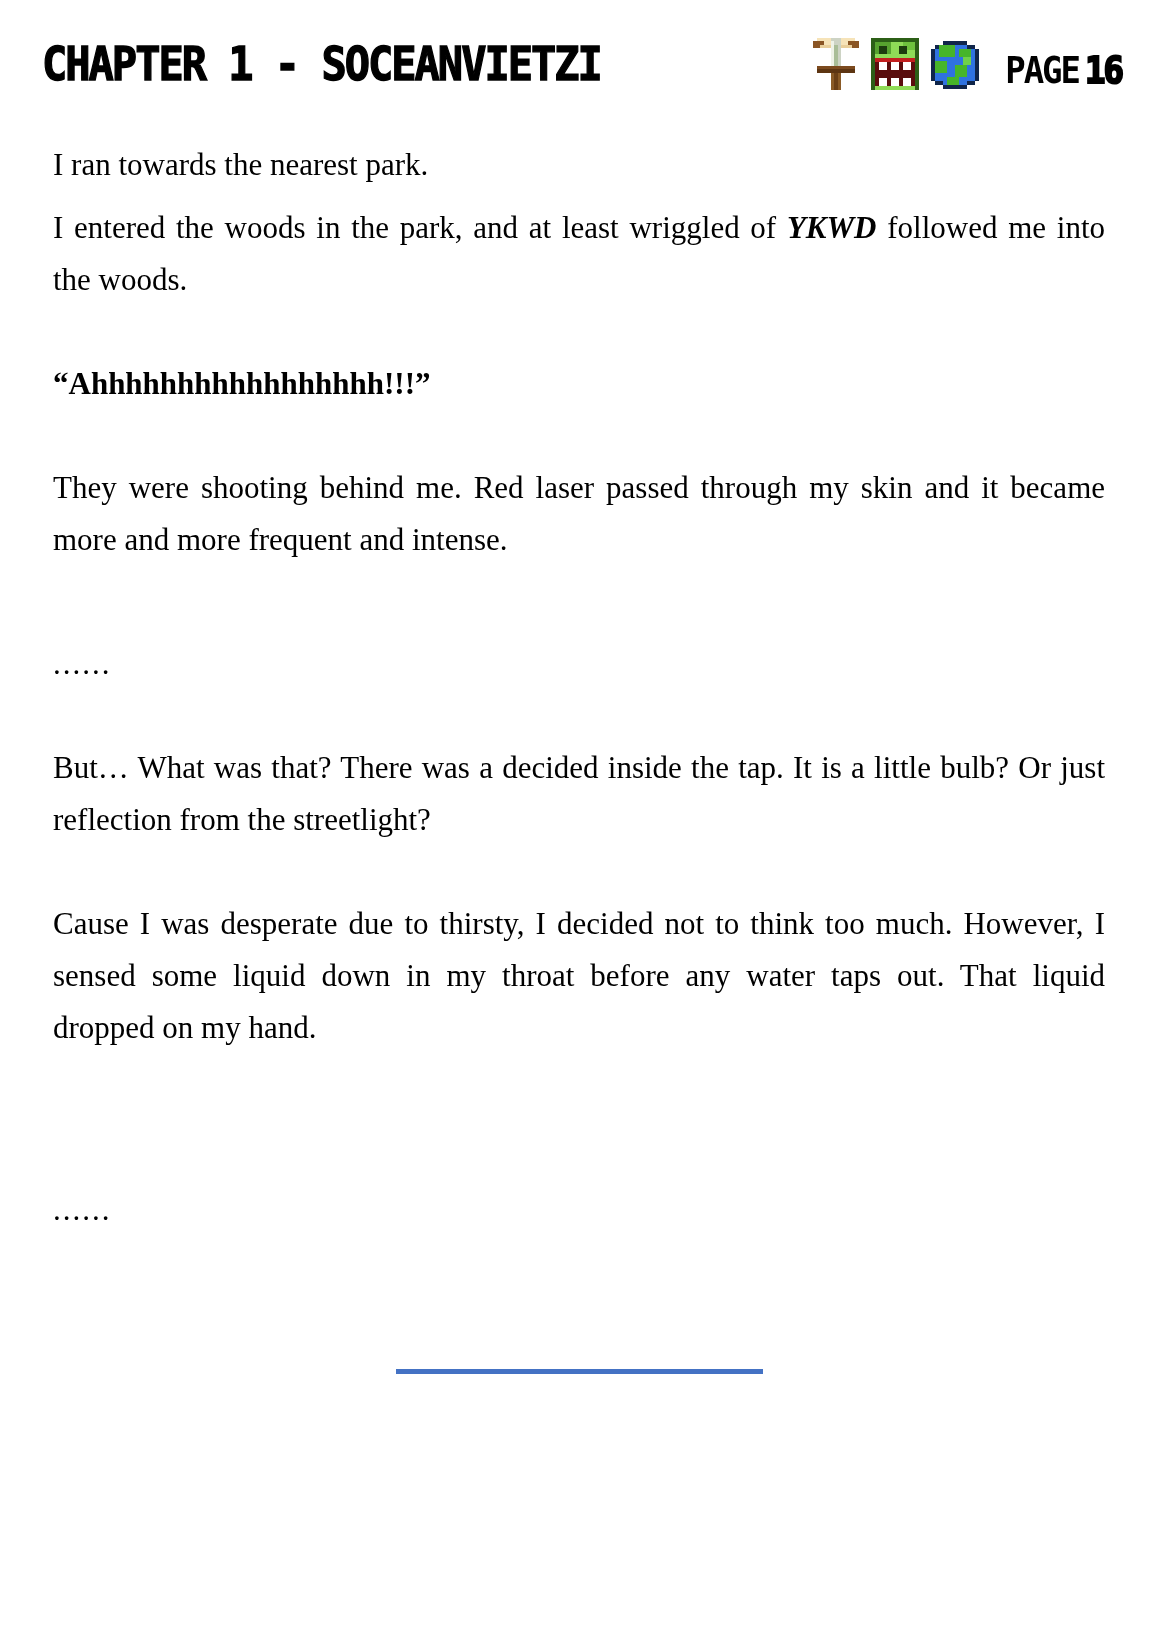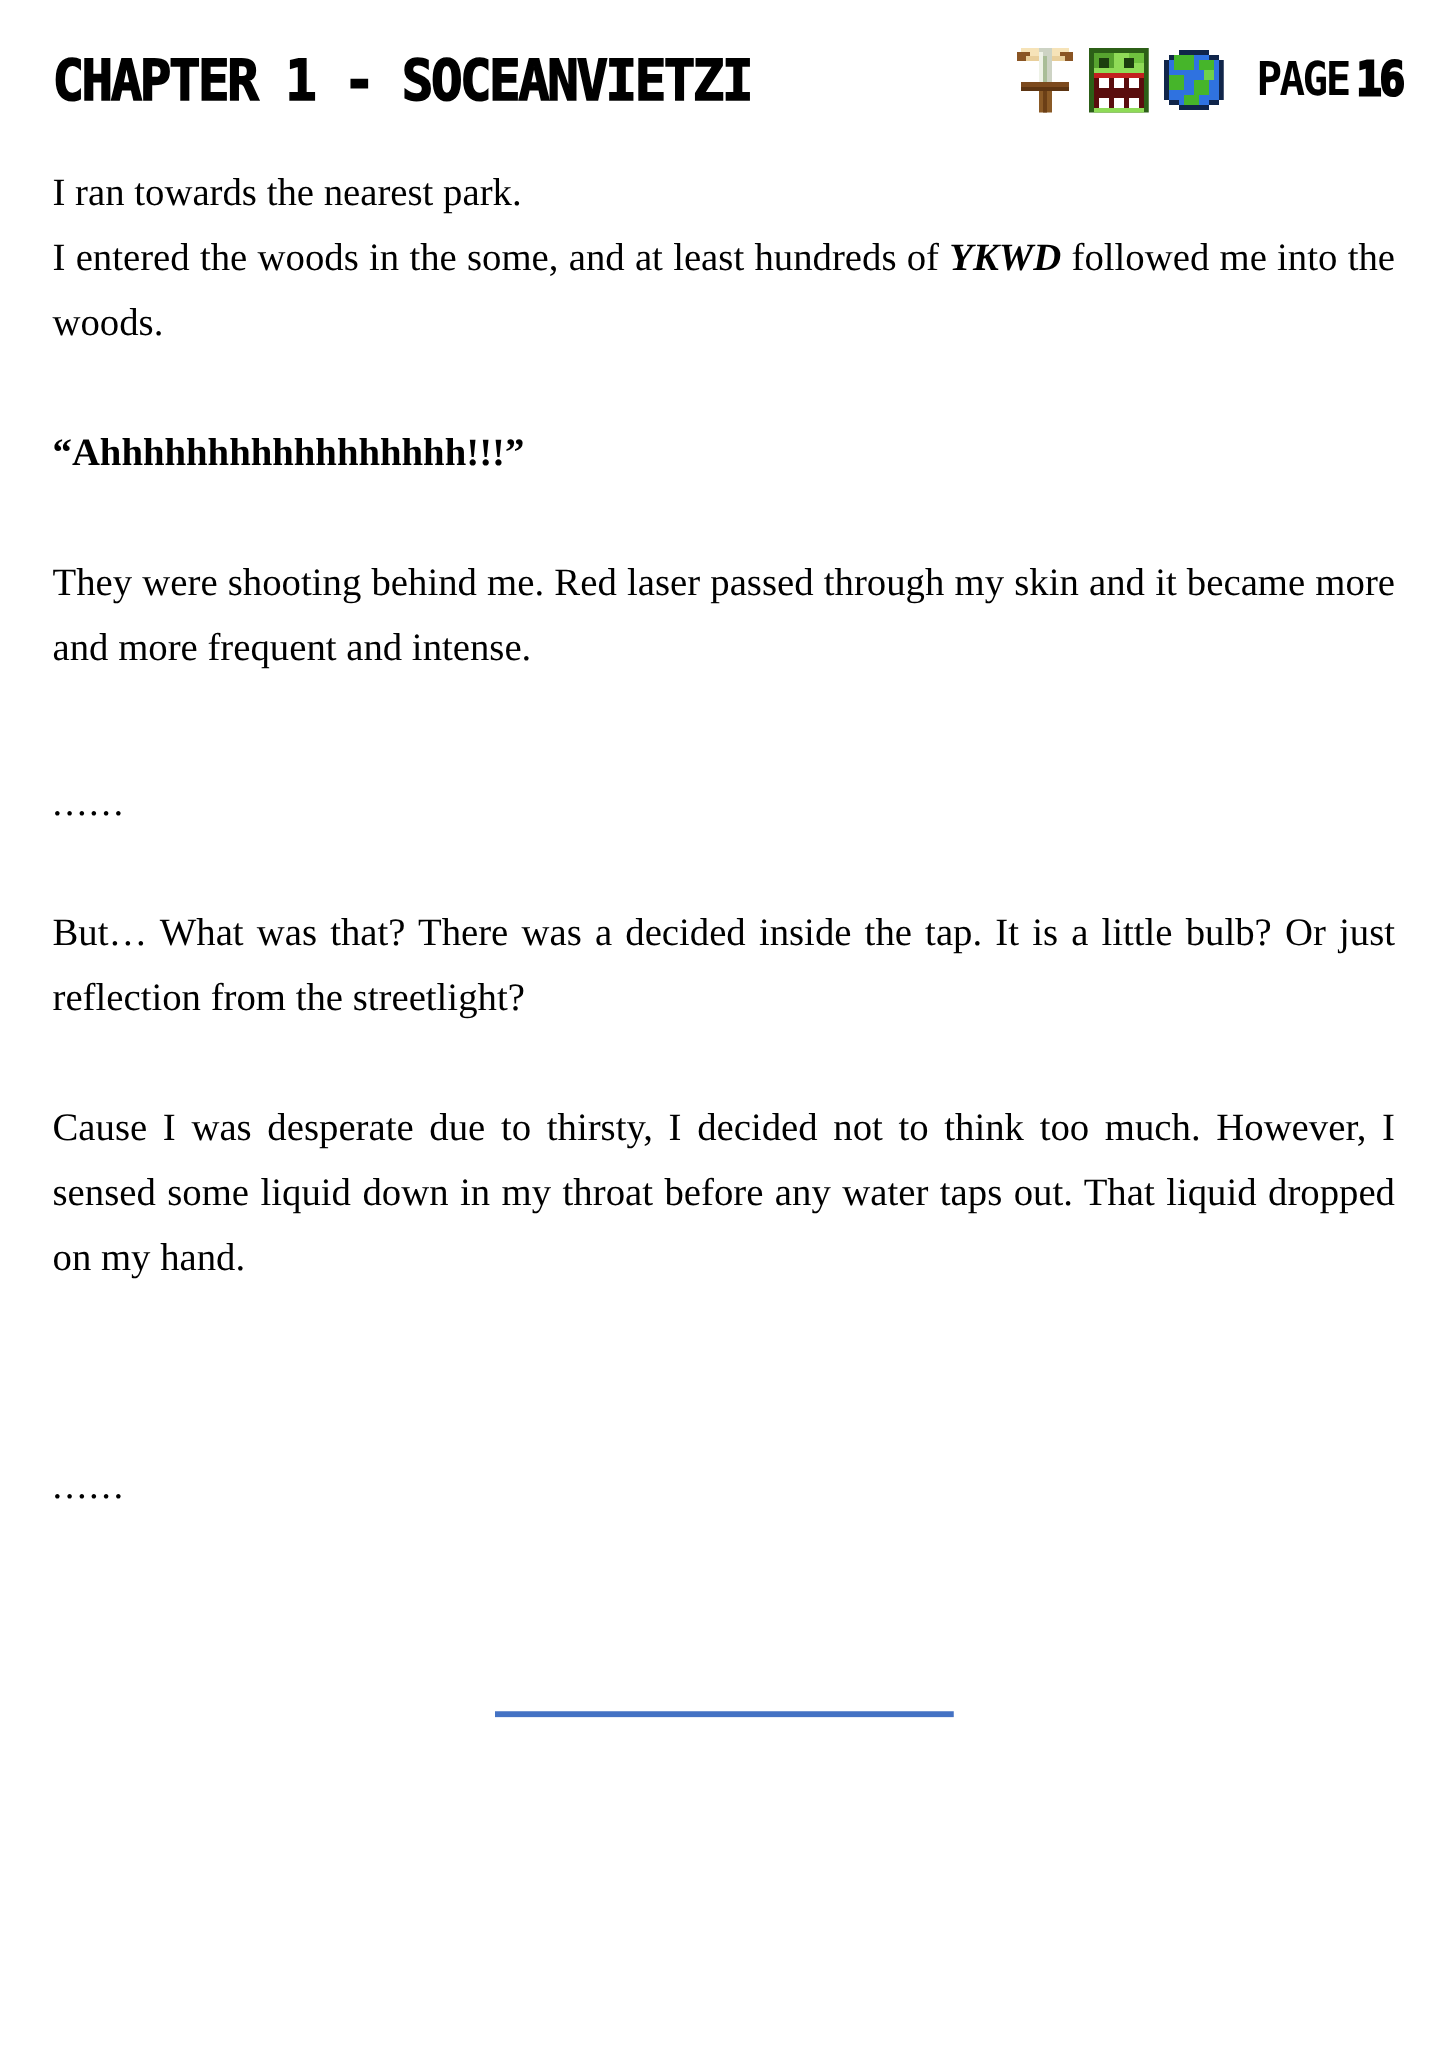--- a/index.html
+++ b/index.html
@@ -20,21 +20,21 @@
   .chapter-title {
     font-family:"DejaVu Sans Mono", monospace;
     font-weight:700;
     font-size:42px;
     letter-spacing:-2px;
     transform:scaleY(1.08);
     transform-origin:left center;
     white-space:nowrap;
     -webkit-text-stroke:1.2px #000;
   }
-  .header-right { display:flex; align-items:center; gap:12px; }
+  .header-right { display:flex; align-items:flex-end; gap:12px; }
   .pix { image-rendering:pixelated; }
   .page-label-wrap {
     font-family:"DejaVu Sans Mono", monospace;
     font-weight:700;
     font-size:34px;
     letter-spacing:-2px;
     margin-left:14px;
     white-space:nowrap;
     transform:scaleY(1.1);
   }
@@ -42,21 +42,21 @@
     font-weight:900;
     -webkit-text-stroke:2px #000;
     margin-left:6px;
   }
 
   
   .content {
     position:absolute; top:128px; left:42px; width:1074px;
     font-size:31px; line-height:52px;
   }
-  .content p { margin:0; text-align:justify; }
+  .content p { margin:11px; text-align:justify; }
   .content p.left { text-align:left; }
   .gap1 { margin-top:52px !important; }
   .gapDots { margin-top:72px !important; }
   .gapBig { margin-top:130px !important; }
   .scream { font-weight:700; text-align:left !important; }
   .emphasis { font-weight:700; font-style:italic;font-family:Liberation Serif, serif; }
   .dots { letter-spacing:2px; }
 
   
   .bottom-bar {
@@ -123,21 +123,21 @@
       </svg>
 
       <div class="page-label-wrap">
         <span>PAGE</span><span class="page-number">16</span>
       </div>
     </div>
   </div>
 
   <div class="content">
     <p class="left">I ran towards the nearest park.</p>
-    <p><span>I entered the woods in the some, and at least hundreds of </span><span class="emphasis">YKWD</span><span> followed me into the woods.</span></p>
+    <p><span>I entered the woods in the park, and at least wriggled of </span><span class="emphasis">YKWD</span><span> followed me into the woods.</span></p>
 
     <p class="gap1 scream">“Ahhhhhhhhhhhhhhhhh!!!”</p>
 
     <p class="gap1">They were shooting behind me. Red laser passed through my skin and it became more and more frequent and intense.</p>
 
     <p class="gapDots left dots">......</p>
 
 
     <p class="gap1">But… What was that? There was a decided inside the tap. It is a little bulb? Or just reflection from the streetlight?</p>
 

